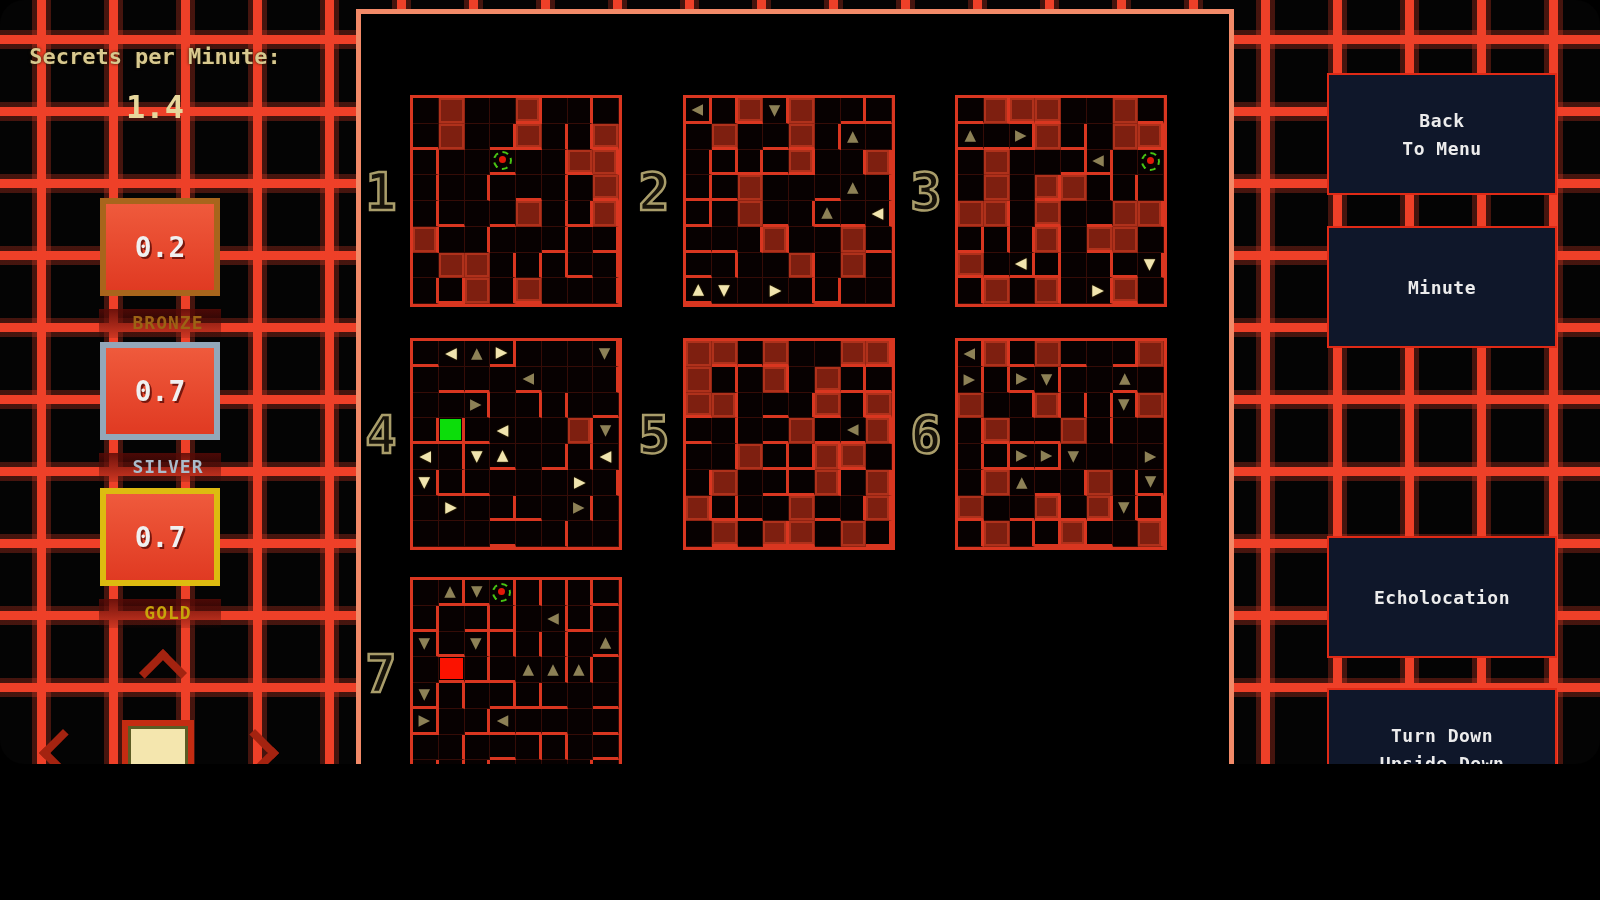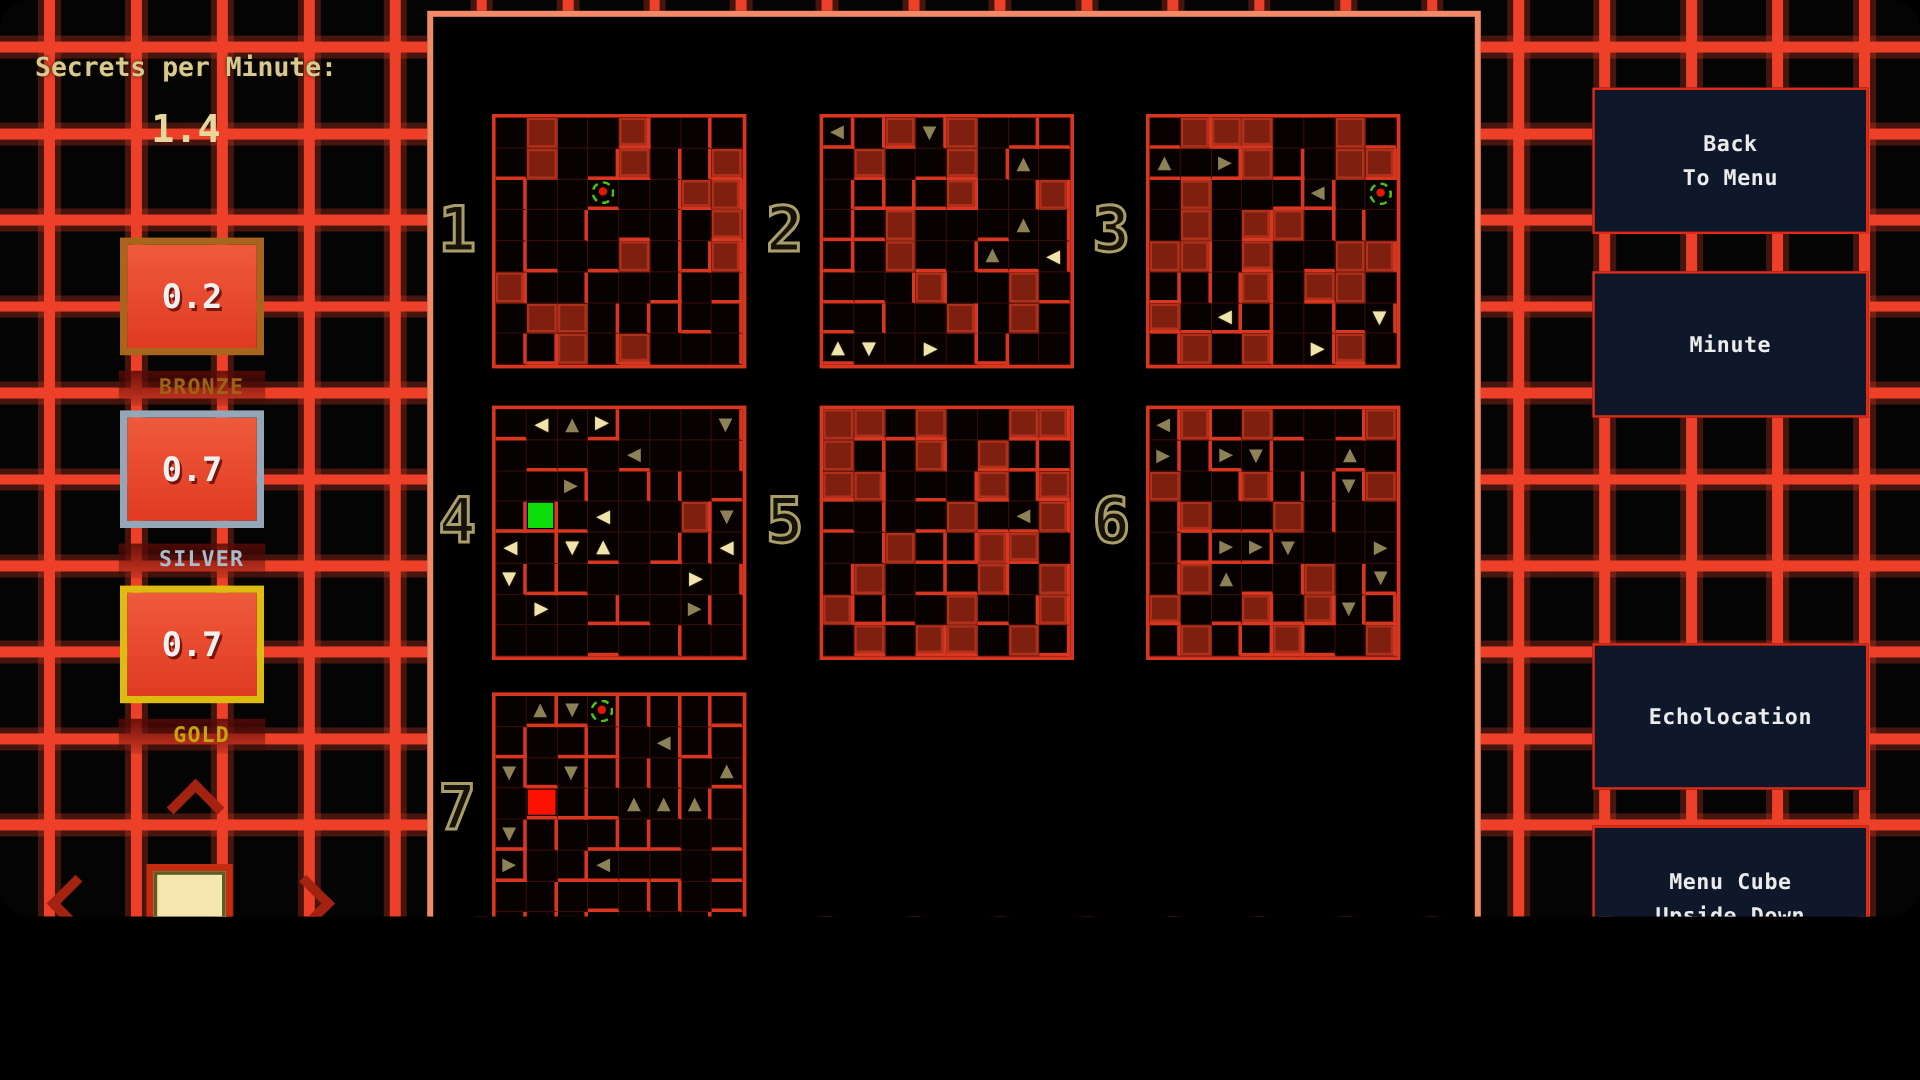--- a/index.html
+++ b/index.html
@@ -150,21 +150,21 @@
     <span>Back</span>
     <span>To Menu</span>
   </div>
   <div class="side-btn" style="top:226px">
     <span>Minute</span>
   </div>
   <div class="side-btn" style="top:536px">
     <span>Echolocation</span>
   </div>
   <div class="side-btn" style="top:688px">
-    <span>Menu Cube</span>
+    <span>Turn Down</span>
     <span>Upside Down</span>
   </div>
 
   <div class="bottom-sliver"></div>
 <div class="maze-num" style="left: 358px; top: 161px;">1</div>
     <div class="maze" style="left: 410px; top: 95px;">
       <div class="cell"></div>
       <div class="cell fill"></div>
       <div class="cell"></div>
       <div class="cell"></div>

